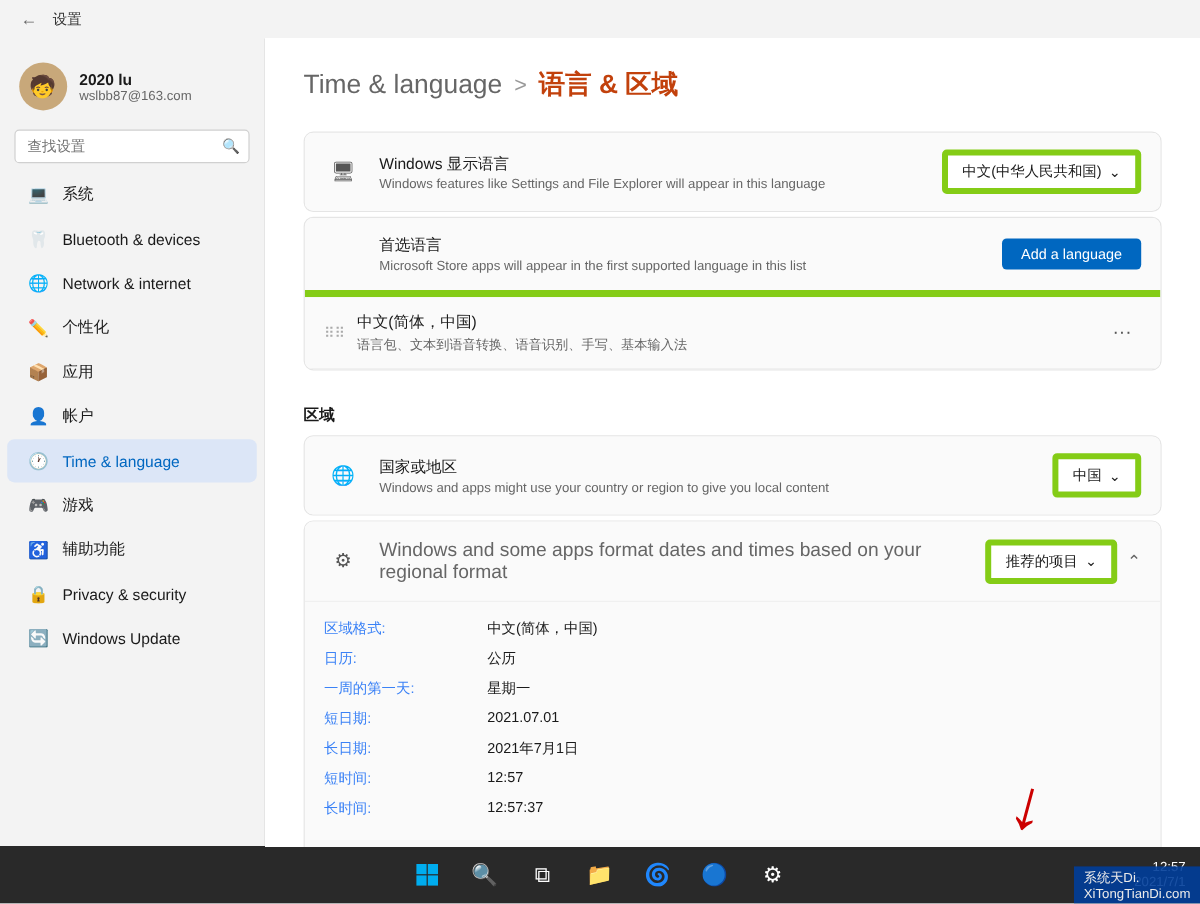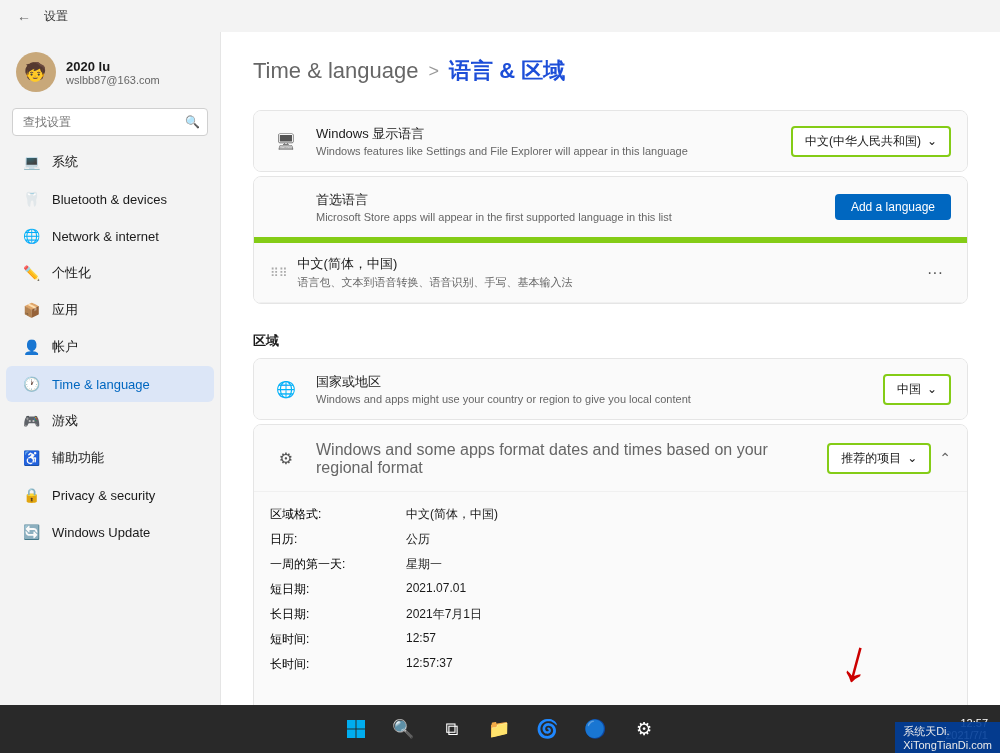--- a/index.html
+++ b/index.html
@@ -114,21 +114,21 @@
     .breadcrumb {
       display: flex;
       align-items: center;
       font-size: 22px;
       font-weight: 300;
       color: #1a1a1a;
       margin-bottom: 24px;
     }
     .breadcrumb .parent { color: #666; font-weight: 300; }
     .breadcrumb .sep { margin: 0 10px; color: #999; font-size: 18px; }
-    .breadcrumb .current { font-weight: 600; color: #1d4ed8; }
+    .breadcrumb .current { font-weight: 600; color: #c2410c; }
 
     
     .section-header {
       font-size: 13px;
       font-weight: 600;
       color: #1a1a1a;
       margin-bottom: 8px;
       margin-top: 4px;
     }
 
@@ -159,21 +159,21 @@
     .setting-row .row-text .title { font-size: 13px; font-weight: 500; color: #1a1a1a; }
     .setting-row .row-text .subtitle { font-size: 11px; color: #666; margin-top: 2px; }
     .setting-row .row-action {
       display: flex; align-items: center; gap: 8px;
       flex-shrink: 0;
     }
 
     .dropdown-btn {
       display: flex; align-items: center; gap: 6px;
       padding: 5px 12px;
-      border: 2px solid #84cc16;
+      border: 5px solid #84cc16;
       border-radius: 4px;
       background: #fff;
       font-size: 12px;
       cursor: pointer;
       color: #1a1a1a;
       white-space: nowrap;
     }
 
     .btn-primary {
       background: #0067c0;
@@ -216,21 +216,21 @@
       background: #fafafa;
       padding: 12px 16px 16px;
       border-top: 1px solid #f0f0f0;
     }
     .format-grid {
       display: grid;
       grid-template-columns: 120px 1fr;
       gap: 4px 16px;
       font-size: 12px;
     }
-    .format-label { color: #000000; padding: 2px 0; }
+    .format-label { color: #3b82f6; padding: 2px 0; }
     .format-value { color: #1a1a1a; padding: 2px 0; }
 
     .format-row-header {
       display: flex; align-items: center; padding: 14px 16px;
       background: #fafafa; cursor: pointer;
     }
     .format-row-header .row-icon {
       width: 32px; height: 32px; margin-right: 14px;
       flex-shrink: 0; display: flex; align-items: center;
       justify-content: center; font-size: 16px; color: #555;

